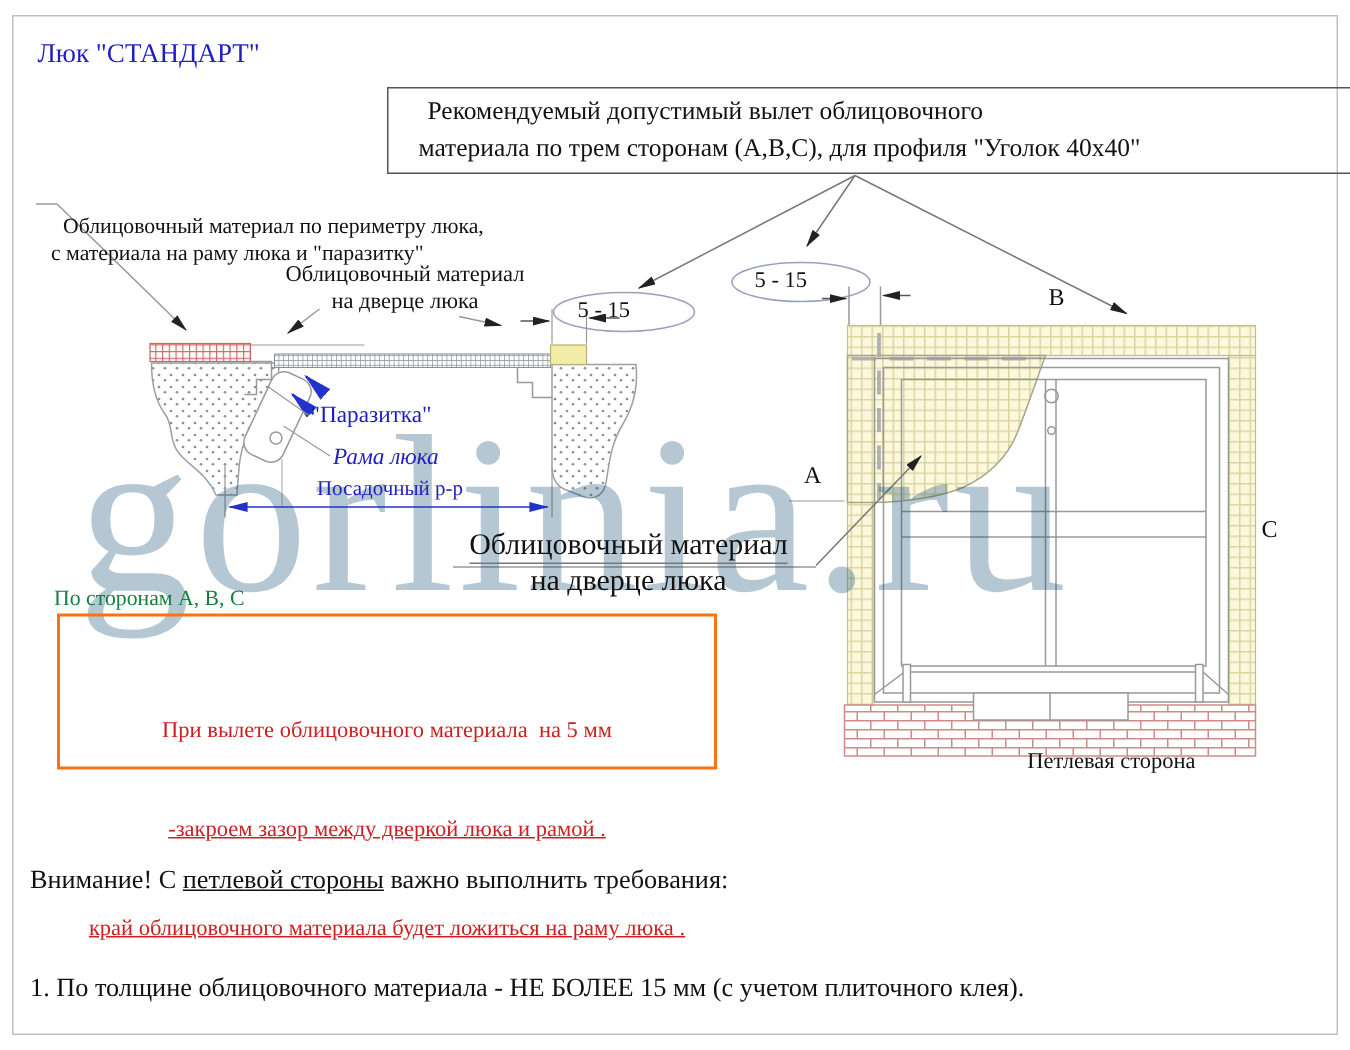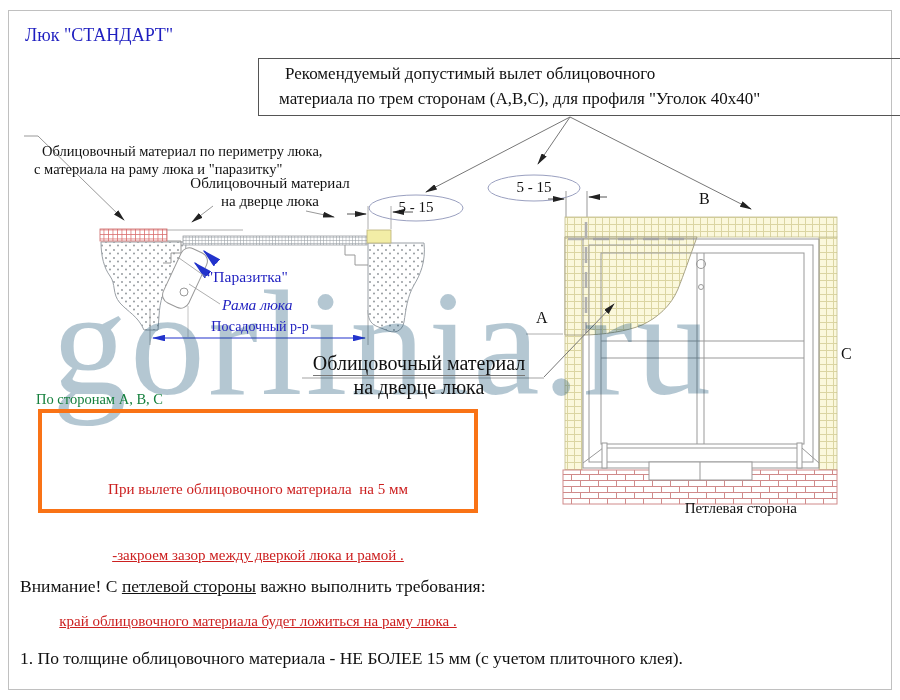--- a/index.html
+++ b/index.html
@@ -14,32 +14,32 @@
   #title{left:25px;top:25px;font-size:18px;color:#1f1fc0;}
   #topbox{left:258px;top:58px;width:630px;border:1px solid #555;background:transparent;
           font-size:17px;line-height:25px;padding:2px 6px 4px 20px;}
   #lbl-perimeter{left:34px;top:126px;font-size:14.5px;line-height:18px;margin-top:16px;}
   #lbl-perimeter .l1{padding-left:8px;}
   #lbl-door-small{left:182px;top:174px;width:176px;text-align:center;font-size:15px;line-height:18px;}
   .blue{color:#1f1fc0;}
   #lbl-parazitka{left:207px;top:268px;font-size:15.5px;}
   #lbl-rama{left:222px;top:296px;font-size:15.5px;font-style:italic;}
   #lbl-seat{left:202px;top:319px;width:116px;text-align:center;font-size:14px;font-family:Liberation Serif, serif;}
-  .ovaltxt{width:62px;text-align:center;font-size:15px;}
+  .ovaltxt{width:62px;text-align:left;font-size:15px;}
   #dim1{left:385px;top:199px;}
   #dim2{left:503px;top:179px;}
   .sideletter{font-size:16px;}
   #side-a{left:536px;top:309px;}
   #side-b{left:699px;top:190px;}
   #side-c{left:841px;top:345px;}
   #lbl-hinge{left:617px;top:500px;width:180px;text-align:right;font-size:15px;}
   #biglabel{left:294px;top:351px;width:250px;text-align:center;font-size:20px;line-height:24px;}
   #biglabel .u{border-bottom:1px solid #777;padding-bottom:1px;}
   #red-head{left:36px;top:391px;font-size:14.5px;color:#15803d;}
-  #red-box{left:38px;top:409px;width:440px;height:104px;border:4px solid #f97316;
+  #red-box{left:38px;top:409px;width:440px;height:104px;border:2px solid #f97316;
            font-size:15px;line-height:22px;color:#cc2020;text-align:center;padding-top:21px;
            box-sizing:border-box;white-space:pre-wrap;}
   .runderline{text-decoration:underline;}
   #reqs{left:20px;top:526px;width:872px;font-size:17.5px;line-height:24px;white-space:pre-wrap;}
   #reqs .u{text-decoration:underline;}
 </style>
 </head>
 <body>
 
 <div id="page">

